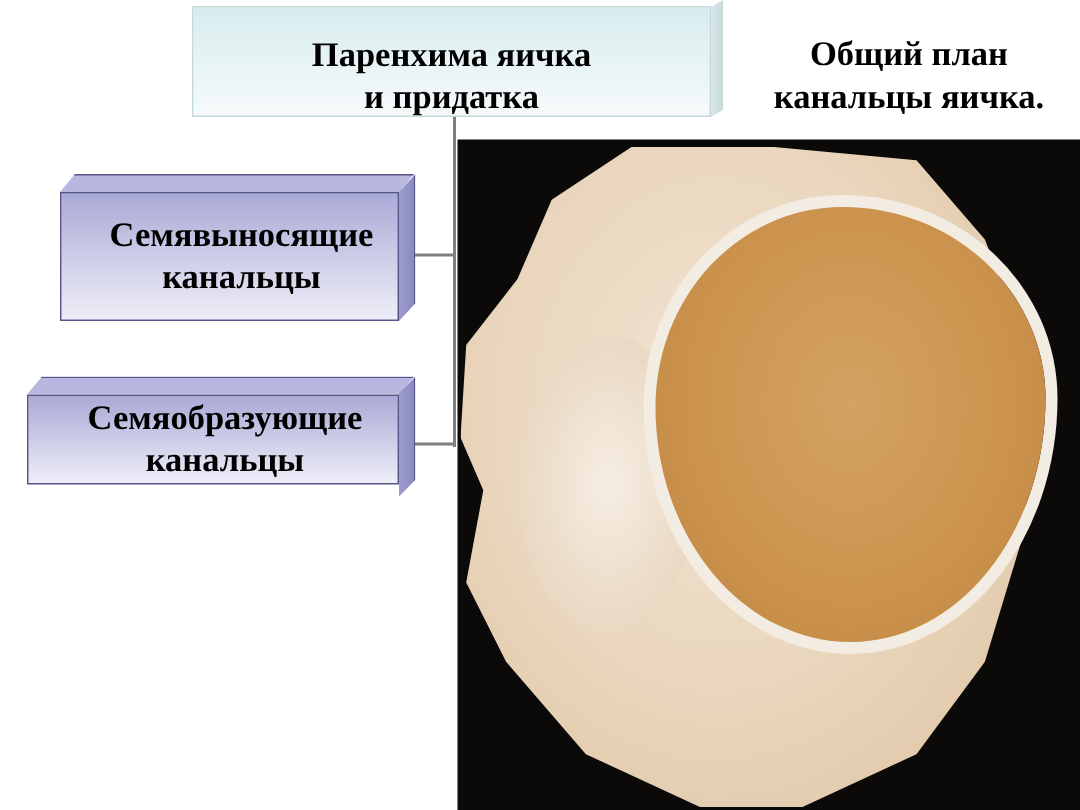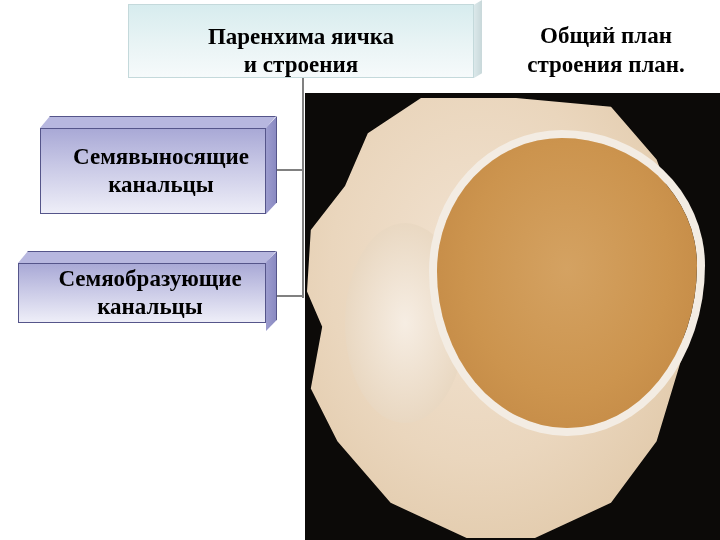--- a/index.html
+++ b/index.html
@@ -90,28 +90,28 @@
     }
   </style>
 </head>
 <body>
 
 <div id="b-top" class="box3d">
   <div class="side"></div>
   <div class="front">
     <div>
       <div>Паренхима яичка</div>
-      <div>и строения</div>
+      <div>и придатка</div>
     </div>
   </div>
 </div>
 
 <div id="right-title">
   <div>Общий план</div>
-  <div>строения план.</div>
+  <div>канальцы яичка.</div>
 </div>
 
 <div id="vline" class="line"></div>
 <div id="hline1" class="line"></div>
 <div id="hline2" class="line"></div>
 
 <div id="b-efferent" class="box3d blue">
   <div class="top"></div>
   <div class="side"></div>
   <div class="front">

